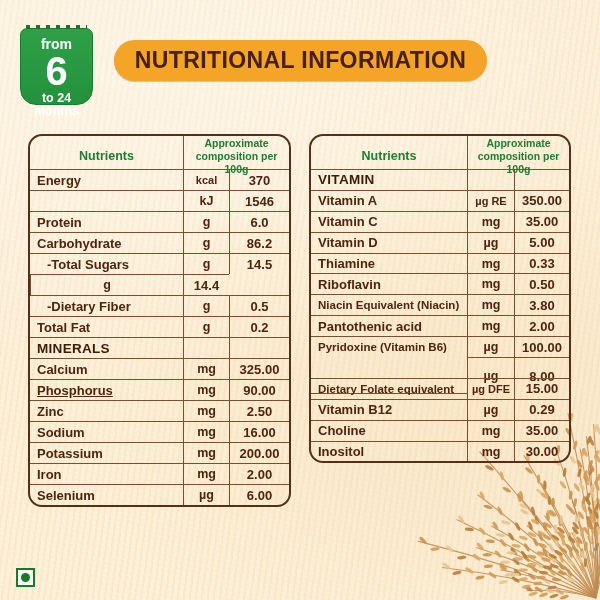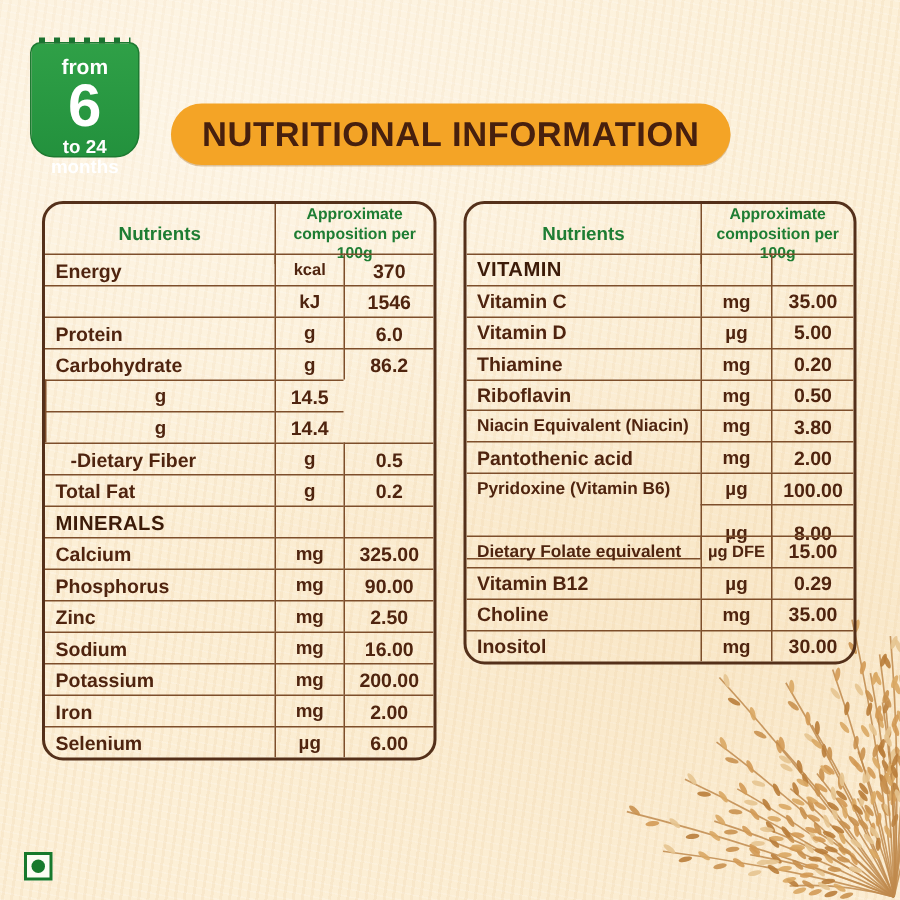--- a/index.html
+++ b/index.html
@@ -23,21 +23,21 @@
   }
   .age-badge .notches{
     position:absolute;top:-4px;left:5px;right:5px;height:4px;
     background:repeating-linear-gradient(90deg,#1b7330 0 4px,transparent 4px 10px);
   }
   .age-badge .l1{font-size:14px;margin-top:8px;line-height:1;}
   .age-badge .num{font-size:40px;line-height:.95;margin-top:1px;}
   .age-badge .l2{font-size:12.5px;line-height:1;margin-top:2px;}
   
   .title-banner{
-    position:absolute;left:114px;top:69px;width:373px;height:41px;
+    position:absolute;left:114px;top:40px;width:373px;height:41px;
     background:#f4a426;border-radius:21px;
     display:flex;align-items:center;justify-content:center;z-index:3;
     box-shadow:0 1px 0 rgba(160,100,20,.35);
   }
   .title-banner span{
     color:#47200e;font-weight:bold;font-size:23px;letter-spacing:.4px;white-space:nowrap;
   }
   
   .ntable{
     position:absolute;top:134px;z-index:2;
@@ -102,20 +102,21 @@
           <div class="td name" style="padding-left: 7px;">Protein</div>
           <div class="td unit">g</div>
           <div class="td value">6.0</div>
         </div>
         <div class="row">
           <div class="td name" style="padding-left: 7px;">Carbohydrate</div>
           <div class="td unit">g</div>
           <div class="td value">86.2</div>
         </div>
         <div class="row">
+          <div class="td name" style="padding-left: 17px;">-Total Sugars</div>
           <div class="td unit">g</div>
           <div class="td value">14.5</div>
         </div>
         <div class="row">
           <div class="td unit">g</div>
           <div class="td value">14.4</div>
         </div>
         <div class="row">
           <div class="td name" style="padding-left: 17px;">-Dietary Fiber</div>
           <div class="td unit">g</div>
@@ -130,21 +131,21 @@
           <div class="td name" style="padding-left: 7px;">MINERALS</div>
           <div class="td unit"></div>
           <div class="td value"></div>
         </div>
         <div class="row">
           <div class="td name" style="padding-left: 7px;">Calcium</div>
           <div class="td unit">mg</div>
           <div class="td value">325.00</div>
         </div>
         <div class="row">
-          <div class="td name" style="padding-left: 7px;">Phosphorus</div>
+          <div class="td name" style="padding-left: 7px; text-decoration: underline;">Phosphorus</div>
           <div class="td unit">mg</div>
           <div class="td value">90.00</div>
         </div>
         <div class="row">
           <div class="td name" style="padding-left: 7px;">Zinc</div>
           <div class="td unit">mg</div>
           <div class="td value">2.50</div>
         </div>
         <div class="row">
           <div class="td name" style="padding-left: 7px;">Sodium</div>
@@ -174,33 +175,38 @@
       <div class="th nutrients">Nutrients</div>
       <div class="th comp">Approximate composition per 100g</div>
     </div>
     <div class="tbody">
         <div class="row section">
           <div class="td name" style="padding-left: 7px;">VITAMIN</div>
           <div class="td unit"></div>
           <div class="td value"></div>
         </div>
         <div class="row">
+          <div class="td name" style="padding-left: 7px;">Vitamin A</div>
+          <div class="td unit" style="font-size: 11px;">µg RE</div>
+          <div class="td value">350.00</div>
+        </div>
+        <div class="row">
           <div class="td name" style="padding-left: 7px;">Vitamin C</div>
           <div class="td unit">mg</div>
           <div class="td value">35.00</div>
         </div>
         <div class="row">
           <div class="td name" style="padding-left: 7px;">Vitamin D</div>
           <div class="td unit">µg</div>
           <div class="td value">5.00</div>
         </div>
         <div class="row">
           <div class="td name" style="padding-left: 7px;">Thiamine</div>
           <div class="td unit">mg</div>
-          <div class="td value">0.20</div>
+          <div class="td value">0.33</div>
         </div>
         <div class="row">
           <div class="td name" style="padding-left: 7px;">Riboflavin</div>
           <div class="td unit">mg</div>
           <div class="td value">0.50</div>
         </div>
         <div class="row">
           <div class="td name" style="padding-left: 7px; font-size: 11.5px;">Niacin Equivalent (Niacin)</div>
           <div class="td unit">mg</div>
           <div class="td value">3.80</div>

